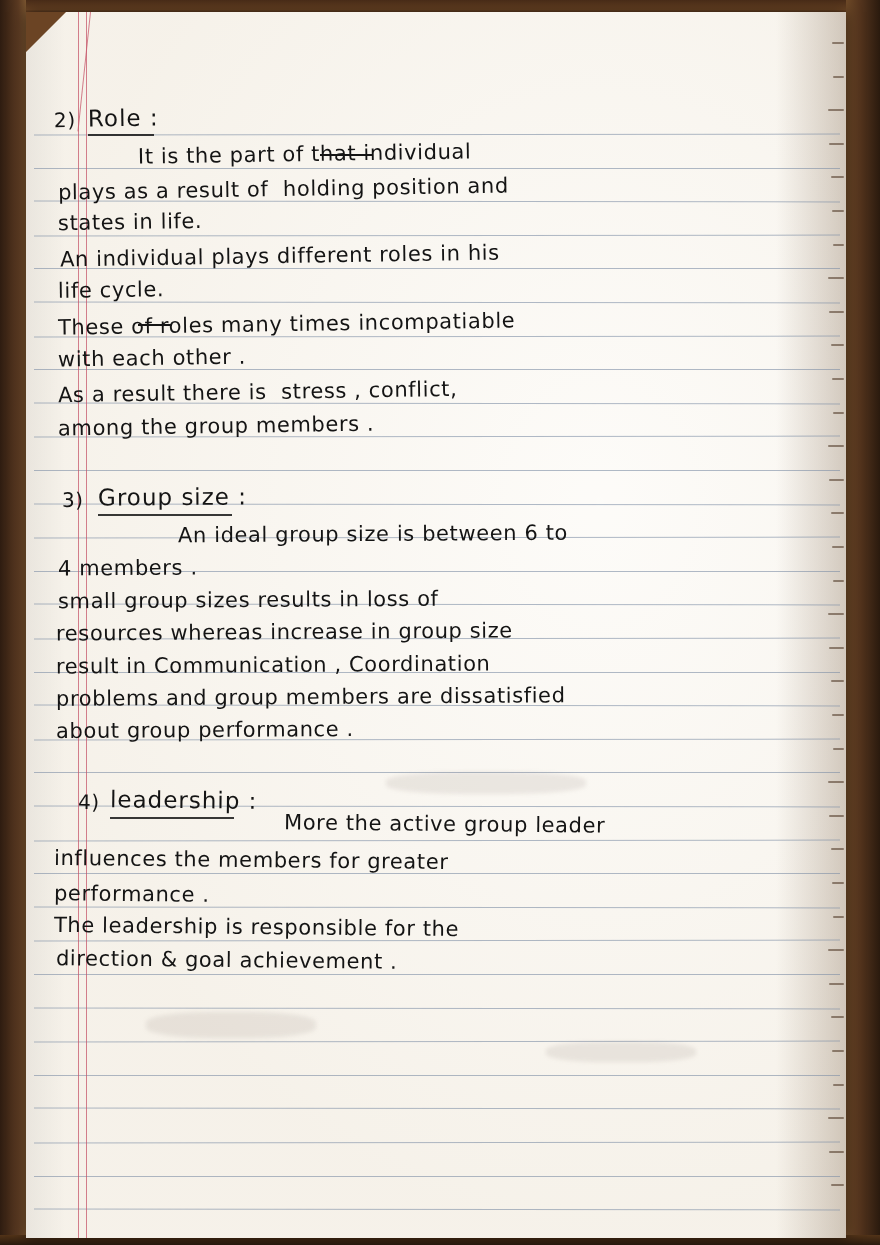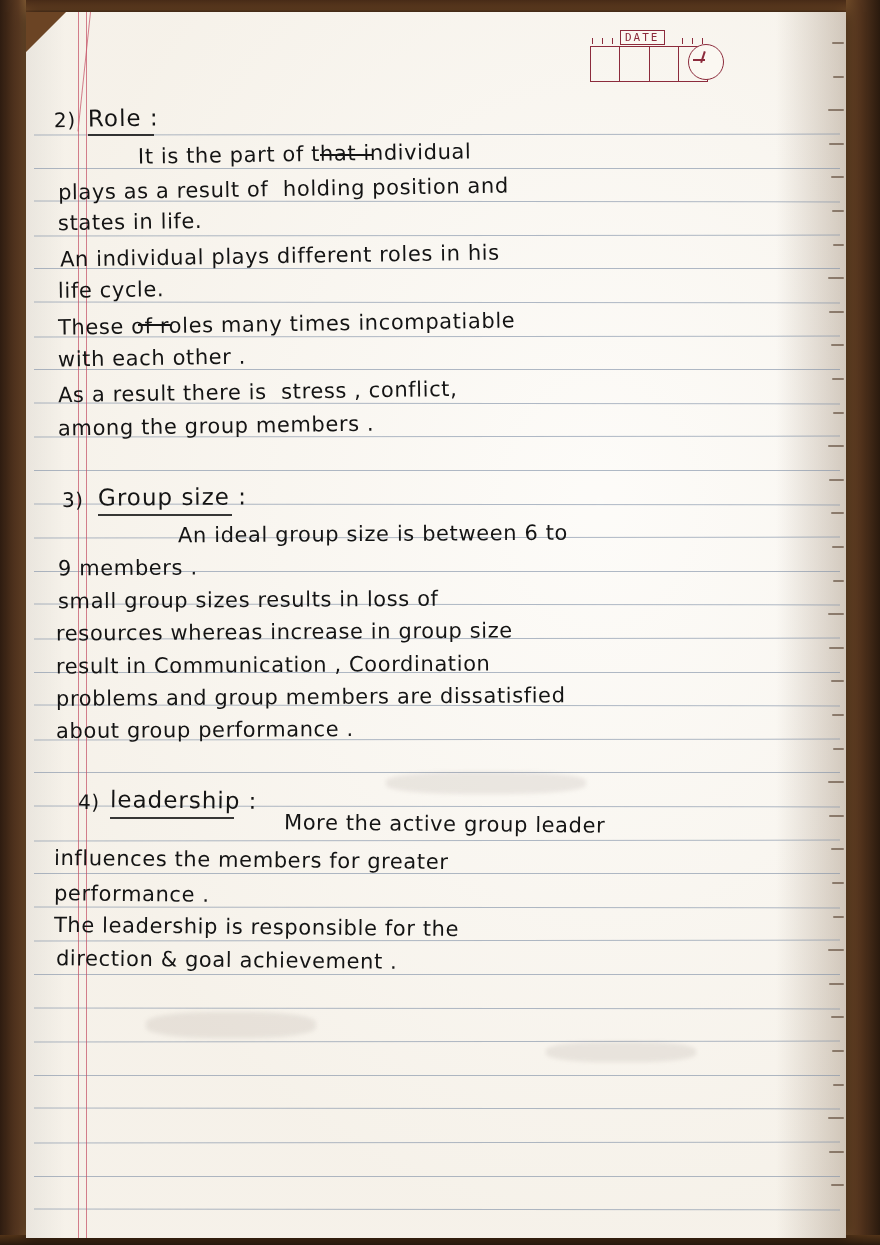--- a/index.html
+++ b/index.html
@@ -297,38 +297,20 @@
         <i style="top: 1071.6px; width: 10.6px;"></i>
         <i style="top: 1105.2px; width: 16.2px;"></i>
         <i style="top: 1138.8px; width: 14.8px;"></i>
         <i style="top: 1172.4px; width: 13.4px;"></i>
       </div>
 
     <div class="smudge" style="left:120px; top:1000px; width:170px; height:26px;"></div>
     <div class="smudge" style="left:360px; top:760px; width:200px; height:22px;"></div>
     <div class="smudge" style="left:520px; top:1030px; width:150px; height:20px;"></div>
 
-    <div class="date-stamp">
-      <div class="ticks">
-        <i style="left:6px"></i>
-          <i style="left:16px"></i>
-          <i style="left:26px"></i>
-        <i style="left:96px"></i>
-          <i style="left:106px"></i>
-          <i style="left:116px"></i>
-      </div>
-      <div class="label">DATE</div>
-      <div class="boxes">
-        <i></i>
-          <i></i>
-          <i></i>
-          <i></i>
-      </div>
-      <div class="circle"></div>
-    </div>
 
     <div class="hand">
 
       <div class="hw num sk1" style="left:28px; top:98px;">2)</div>
       <div class="hw heading sk1" style="left:62px; top:95px;">Role :</div>
       <div class="underline-h" style="left:62px; top:122px; width:66px;"></div>
 
       <div class="hw sk1" style="left:112px; top:132px;">It is the part of that individual</div>
       <div class="strike" style="left:294px; top:142px; width:52px;"></div>
 
@@ -341,21 +323,21 @@
 
       <div class="hw sk1" style="left:32px; top:336px;">with each other .</div>
       <div class="hw sk1" style="left:32px; top:370px;">As a result there is  stress , conflict,</div>
       <div class="hw sk1" style="left:32px; top:404px;">among the group members .</div>
 
       <div class="hw num sk3" style="left:36px; top:478px;">3)</div>
       <div class="hw heading sk3" style="left:72px; top:474px;">Group size :</div>
       <div class="underline-h" style="left:72px; top:502px; width:134px;"></div>
 
       <div class="hw sk3" style="left:152px; top:512px;">An ideal group size is between 6 to</div>
-      <div class="hw sk3" style="left:32px; top:546px;">9 members .</div>
+      <div class="hw sk3" style="left:32px; top:546px;">4 members .</div>
       <div class="hw sk3" style="left:32px; top:578px;">small group sizes results in loss of</div>
       <div class="hw sk3" style="left:30px; top:610px;">resources whereas increase in group size</div>
       <div class="hw sk3" style="left:30px; top:643px;">result in Communication , Coordination</div>
       <div class="hw sk3" style="left:30px; top:675px;">problems and group members are dissatisfied</div>
       <div class="hw sk3" style="left:30px; top:708px;">about group performance .</div>
 
       <div class="hw num sk4" style="left:52px; top:780px;">4)</div>
       <div class="hw heading sk4" style="left:84px; top:777px;">leadership :</div>
       <div class="underline-h" style="left:84px; top:805px; width:124px;"></div>
 

